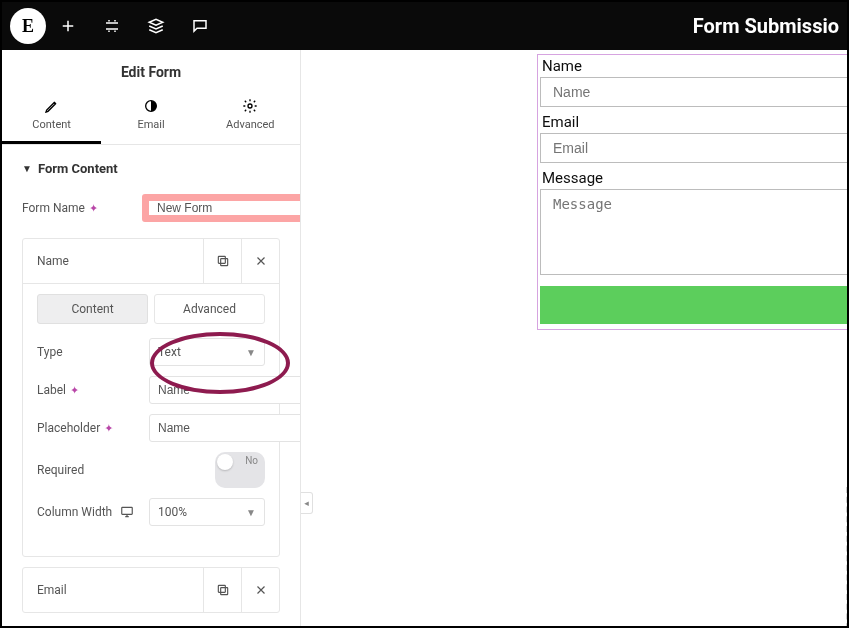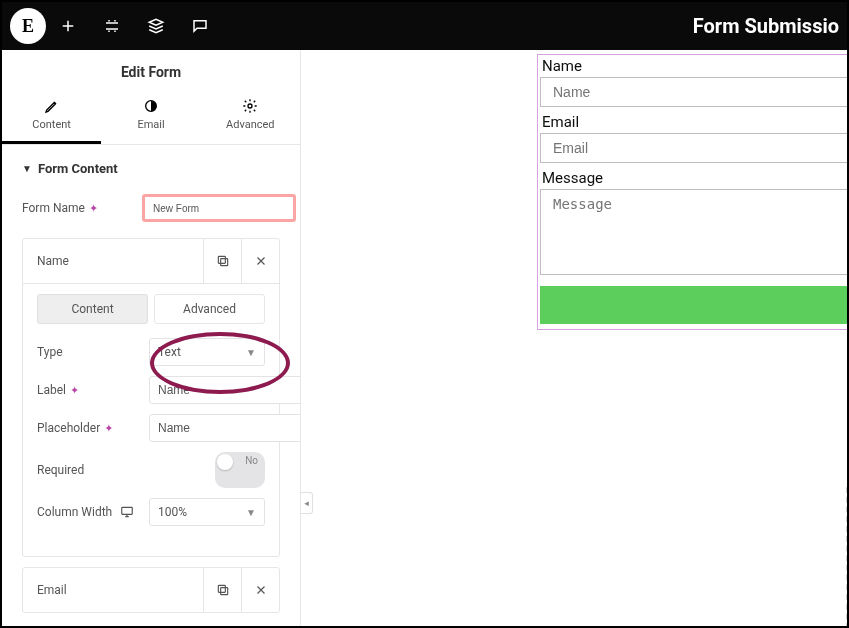--- a/index.html
+++ b/index.html
@@ -26,21 +26,21 @@
 .panel-tab-icon { display: block; margin: 0 auto 4px; width: 16px; height: 16px; }
 
 
 .section { padding: 16px 20px; }
 .section-header { font-weight: bold; font-size: 13px; display: flex; align-items: center; cursor: pointer; margin-bottom: 18px; }
 .section-header .caret { margin-right: 6px; font-size: 10px; }
 
 .form-row { display: flex; align-items: center; margin-bottom: 16px; }
 .form-row-label { flex: 0 0 120px; font-size: 12px; color: #555; display: flex; align-items: center; gap: 4px; }
 .ai-spark { color: #b947a8; font-size: 11px; }
-.form-row-input { flex: 1; height: 28px; border: 3px solid #fca5a5; border-radius: 3px; padding: 0 8px; font-size: 10px; color: #555; }
+.form-row-input { flex: 1; height: 28px; border: 7px solid #fca5a5; border-radius: 3px; padding: 0 8px; font-size: 12px; color: #555; }
 
 
 .repeater { margin: 6px 0; }
 .repeater-item { border: 1px solid #e6e6e6; border-radius: 3px; margin-bottom: 10px; background: #fff; }
 .repeater-header { display: flex; align-items: center; height: 44px; }
 .repeater-title { flex: 1; padding: 0 14px; font-size: 12px; color: #555; cursor: pointer; }
 .repeater-action { width: 38px; height: 44px; border-left: 1px solid #e6e6e6; display: flex; align-items: center; justify-content: center; color: #555; cursor: pointer; font-size: 14px; }
 .repeater-body { padding: 10px 14px 14px; border-top: 1px solid #e6e6e6; }
 
 

